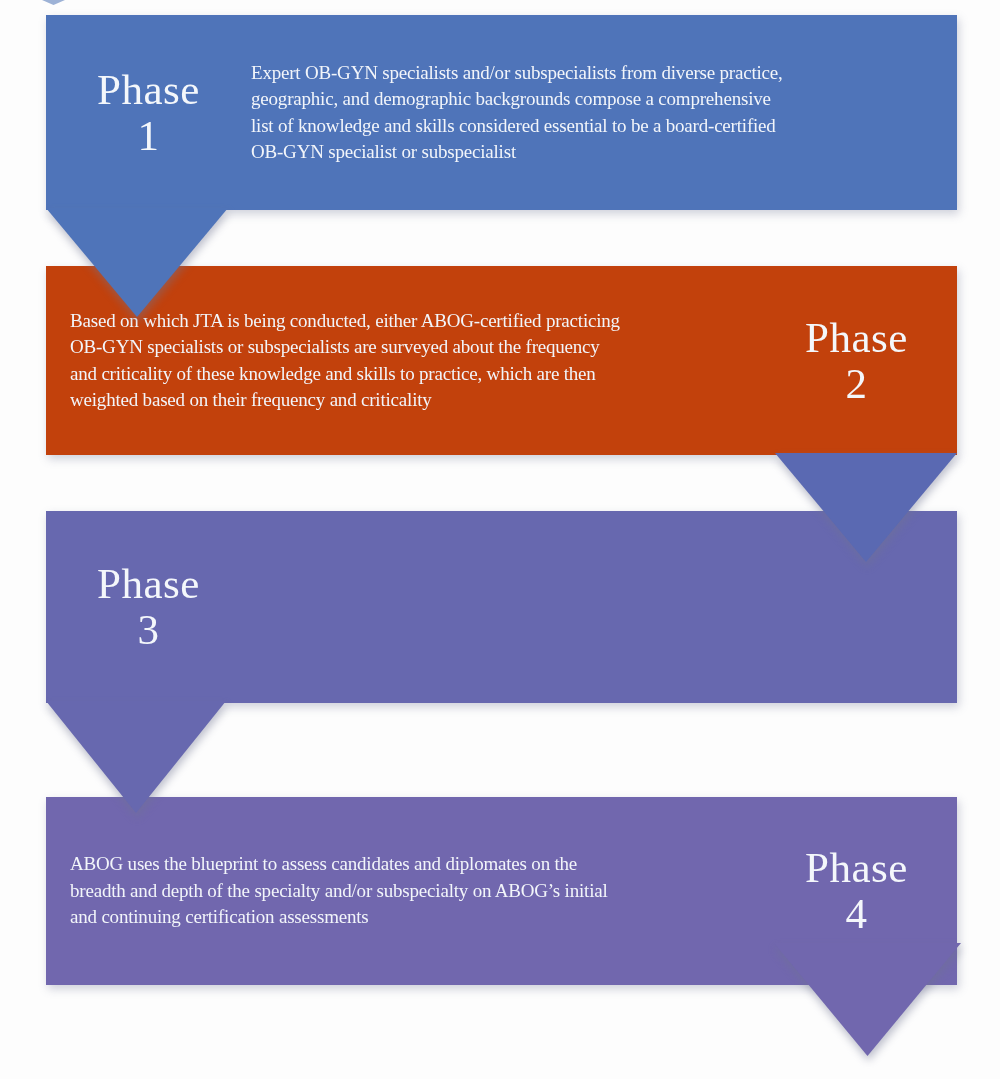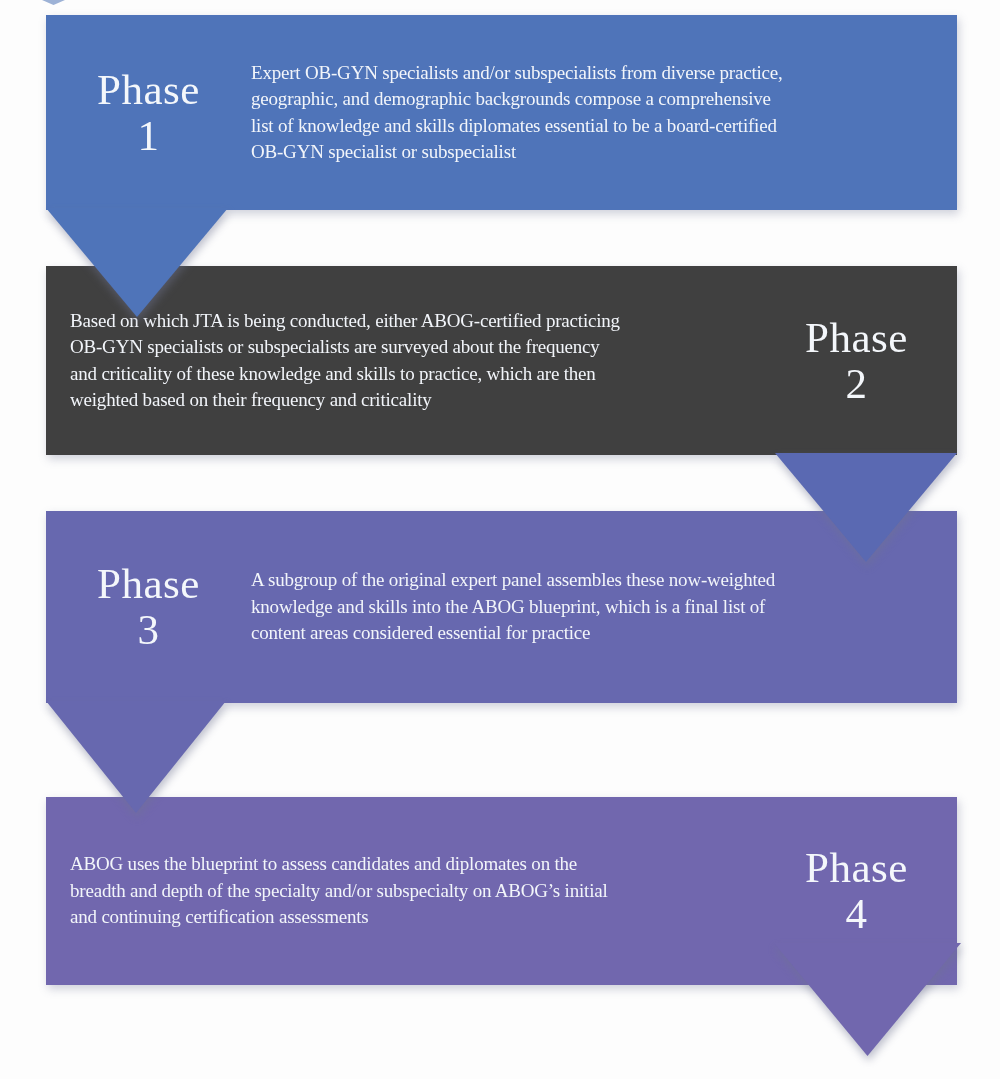--- a/index.html
+++ b/index.html
@@ -66,49 +66,46 @@
 
   <div class="remnant" style="background-color: rgb(157, 178, 214);"></div>
 
   <section class="block b1" style="background-color: rgb(79, 116, 185);">
     <div class="phase-label label-left">
       <span>Phase</span>
       <span>1</span>
     </div>
     <p class="desc pad-right">Expert OB-GYN specialists and/or subspecialists from diverse practice,
 geographic, and demographic backgrounds compose a comprehensive
-list of knowledge and skills diplomates essential to be a board-certified
+list of knowledge and skills considered essential to be a board-certified
 OB-GYN specialist or subspecialist</p>
   </section>
   <div class="arrow-wrap a1">
     <div class="arrow" style="background-color: rgb(79, 116, 185);"></div>
   </div>
 
-  <section class="block b2" style="background-color: #404040;">
+  <section class="block b2" style="background-color: #c2410c;">
     <p class="desc pad-left">Based on which JTA is being conducted, either ABOG-certified practicing
 OB-GYN specialists or subspecialists are surveyed about the frequency
 and criticality of these knowledge and skills to practice, which are then
 weighted based on their frequency and criticality</p>
     <div class="phase-label label-right">
       <span>Phase</span>
       <span>2</span>
     </div>
   </section>
   <div class="arrow-wrap a2">
     <div class="arrow" style="background-color: rgb(90, 105, 178);"></div>
   </div>
 
   <section class="block b3" style="background-color: rgb(103, 104, 175);">
     <div class="phase-label label-left">
       <span>Phase</span>
       <span>3</span>
     </div>
-    <p class="desc pad-right">A subgroup of the original expert panel assembles these now-weighted
-knowledge and skills into the ABOG blueprint, which is a final list of
-content areas considered essential for practice</p>
   </section>
   <div class="arrow-wrap a3">
     <div class="arrow" style="background-color: rgb(103, 104, 175);"></div>
   </div>
 
   <section class="block b4" style="background-color: rgb(113, 103, 174);">
     <p class="desc pad-left">ABOG uses the blueprint to assess candidates and diplomates on the
 breadth and depth of the specialty and/or subspecialty on ABOG’s initial
 and continuing certification assessments</p>
     <div class="phase-label label-right">

